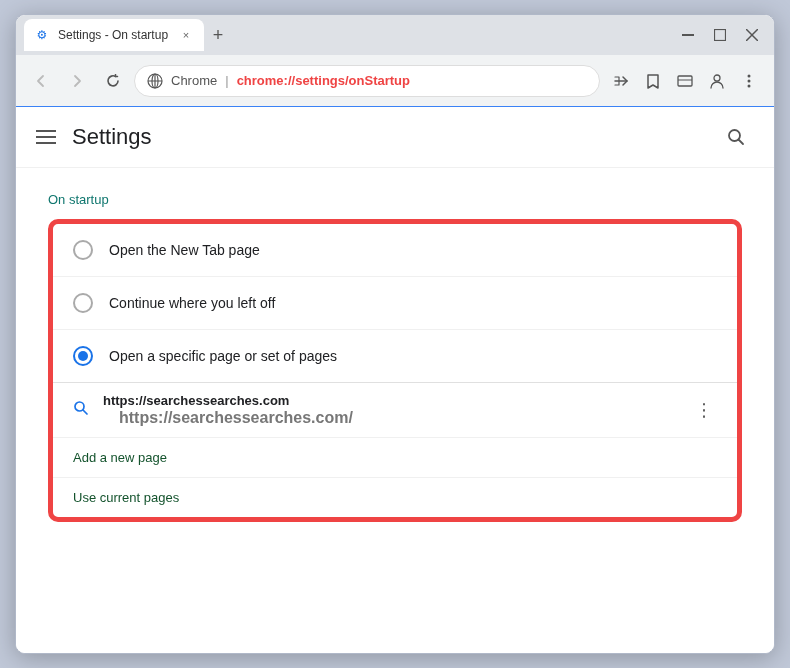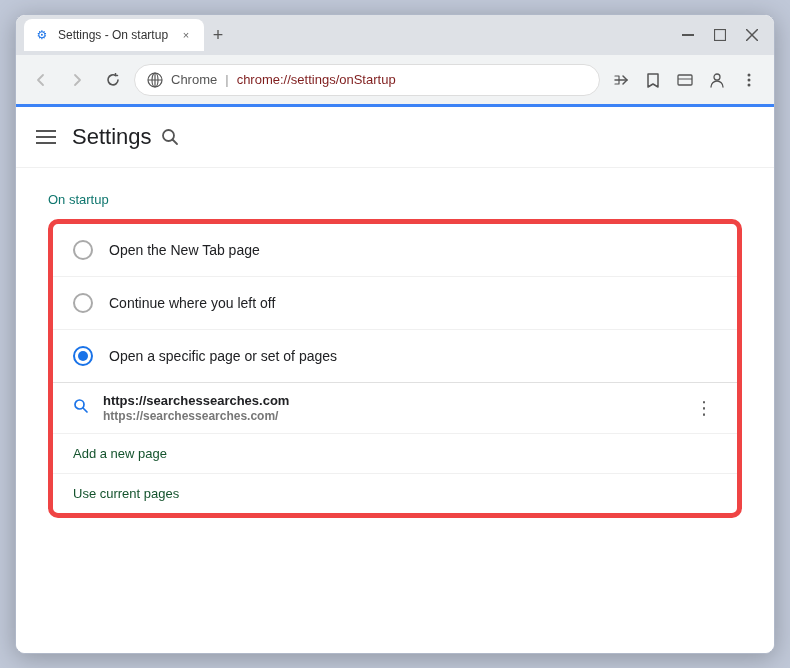--- a/index.html
+++ b/index.html
@@ -100,21 +100,21 @@
       font-size: 12px;
     }
     
     .toolbar {
       background: #f1f3f4;
       display: flex;
       align-items: center;
       height: 52px;
       padding: 0 10px;
       gap: 6px;
-      border-bottom: 3px solid #3b82f6;
+      border-bottom: 1px solid #3b82f6;
     }
     .nav-btn {
       width: 30px;
       height: 30px;
       border-radius: 50%;
       display: flex; align-items: center; justify-content: center;
       cursor: pointer;
       color: #555;
       font-size: 14px;
     }
@@ -134,23 +134,24 @@
     }
     .address-chrome-label {
       color: #555;
       font-size: 13px;
     }
     .address-separator {
       color: #999;
       font-size: 13px;
     }
     .address-url {
-      color: #7f1d1d;
-      font-size: 13px;
-      flex: 1;
+      color: #ef4444;
+      font-size: 13px;
+      flex: 1;
+      font-weight: bold;
     }
     .toolbar-actions {
       display: flex;
       gap: 2px;
       align-items: center;
     }
     .toolbar-icon {
       width: 30px;
       height: 30px;
       border-radius: 50%;
@@ -165,21 +166,21 @@
       background: #fff;
       overflow-y: auto;
       display: flex;
       flex-direction: column;
     }
     .settings-header {
       display: flex;
       align-items: center;
       padding: 12px 20px;
       border-bottom: 1px solid #f0f0f0;
-      justify-content: flex-start;
+      justify-content: space-between;
     }
     .settings-header-left {
       display: flex;
       align-items: center;
       gap: 16px;
     }
     .hamburger-icon {
       font-size: 18px;
       color: #444;
       cursor: pointer;
@@ -270,22 +271,23 @@
       display: flex;
       flex-direction: column;
       gap: 1px;
       font-weight: bold;
     }
     .url-name {
       font-size: 13px;
       color: #202124;
     }
     .url-address {
-      font-size: 12px;
+      font-size: 16px;
       color: #777;
+      margin-left: 16px;
     }
     .url-menu-icon {
       color: #555;
       font-size: 18px;
       cursor: pointer;
       padding: 4px;
       border-radius: 50%;
     }
     .action-link {
       padding: 12px 20px;

